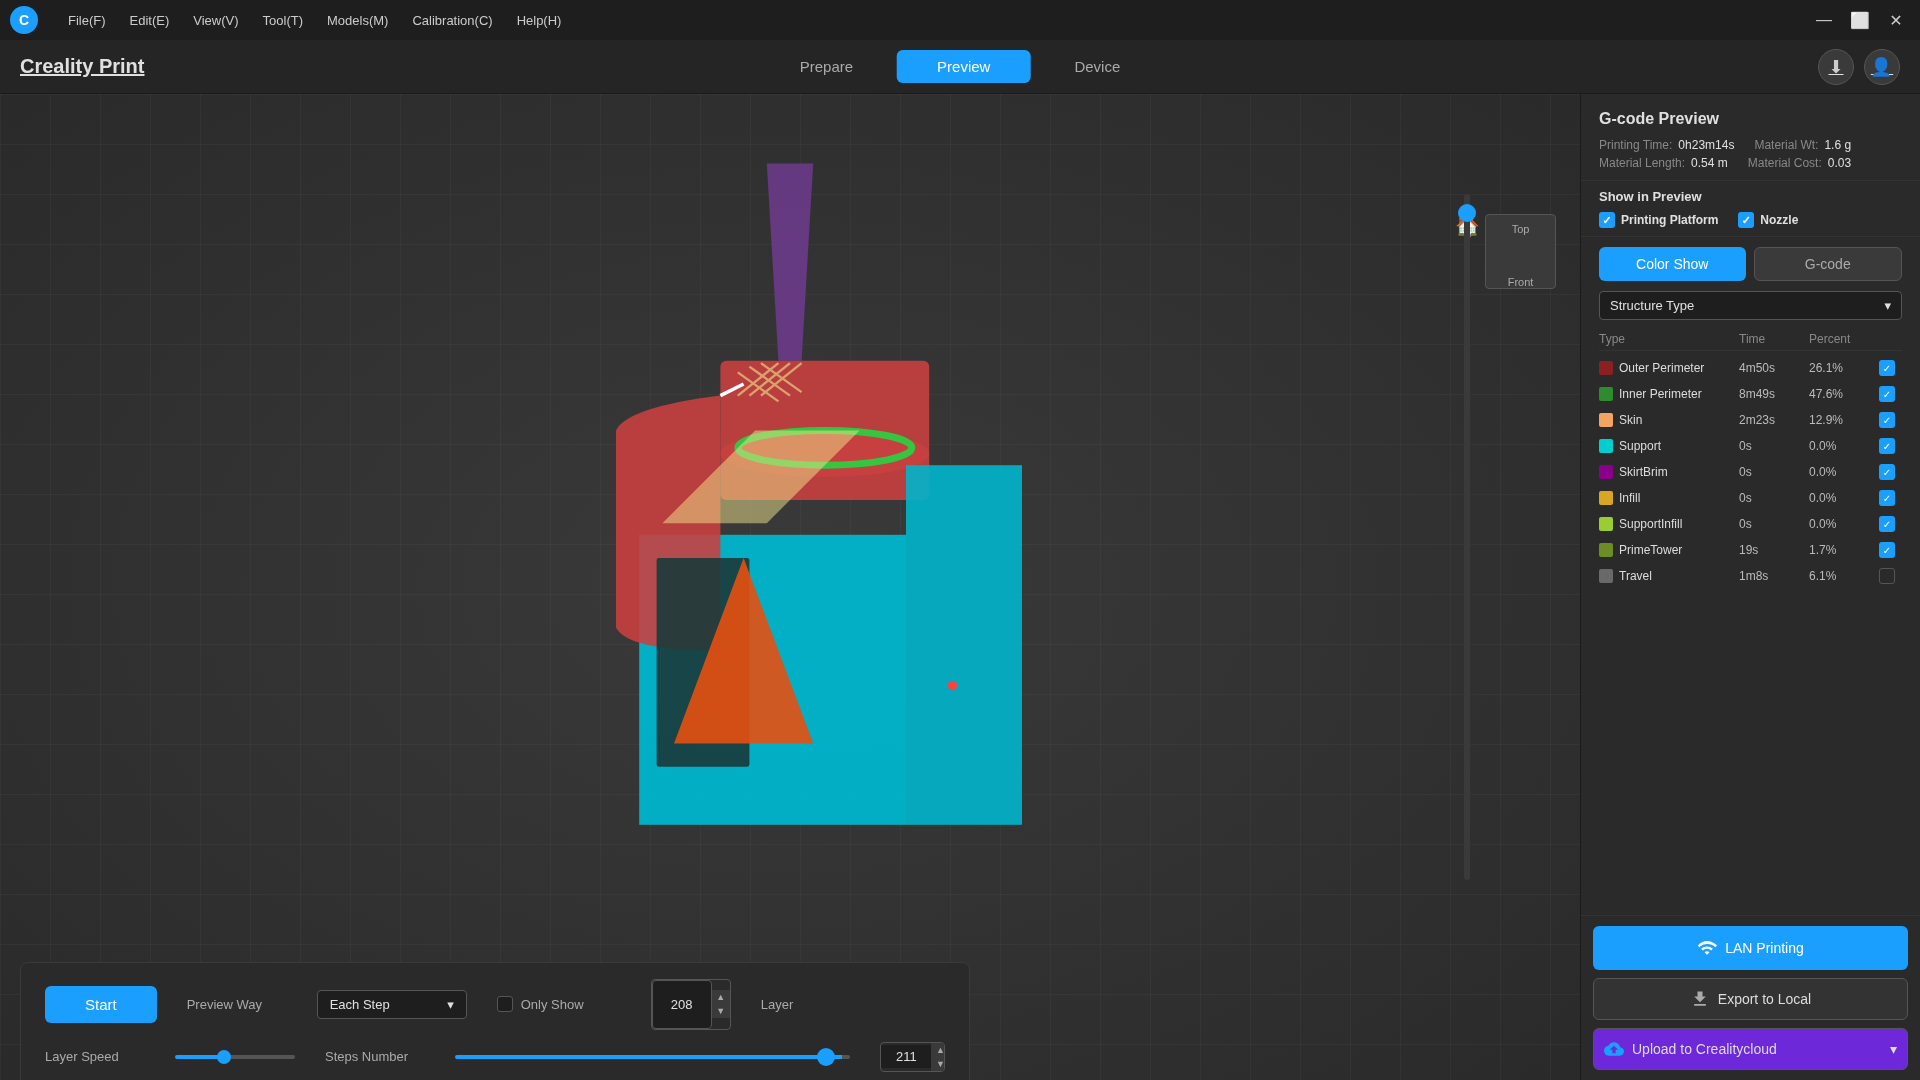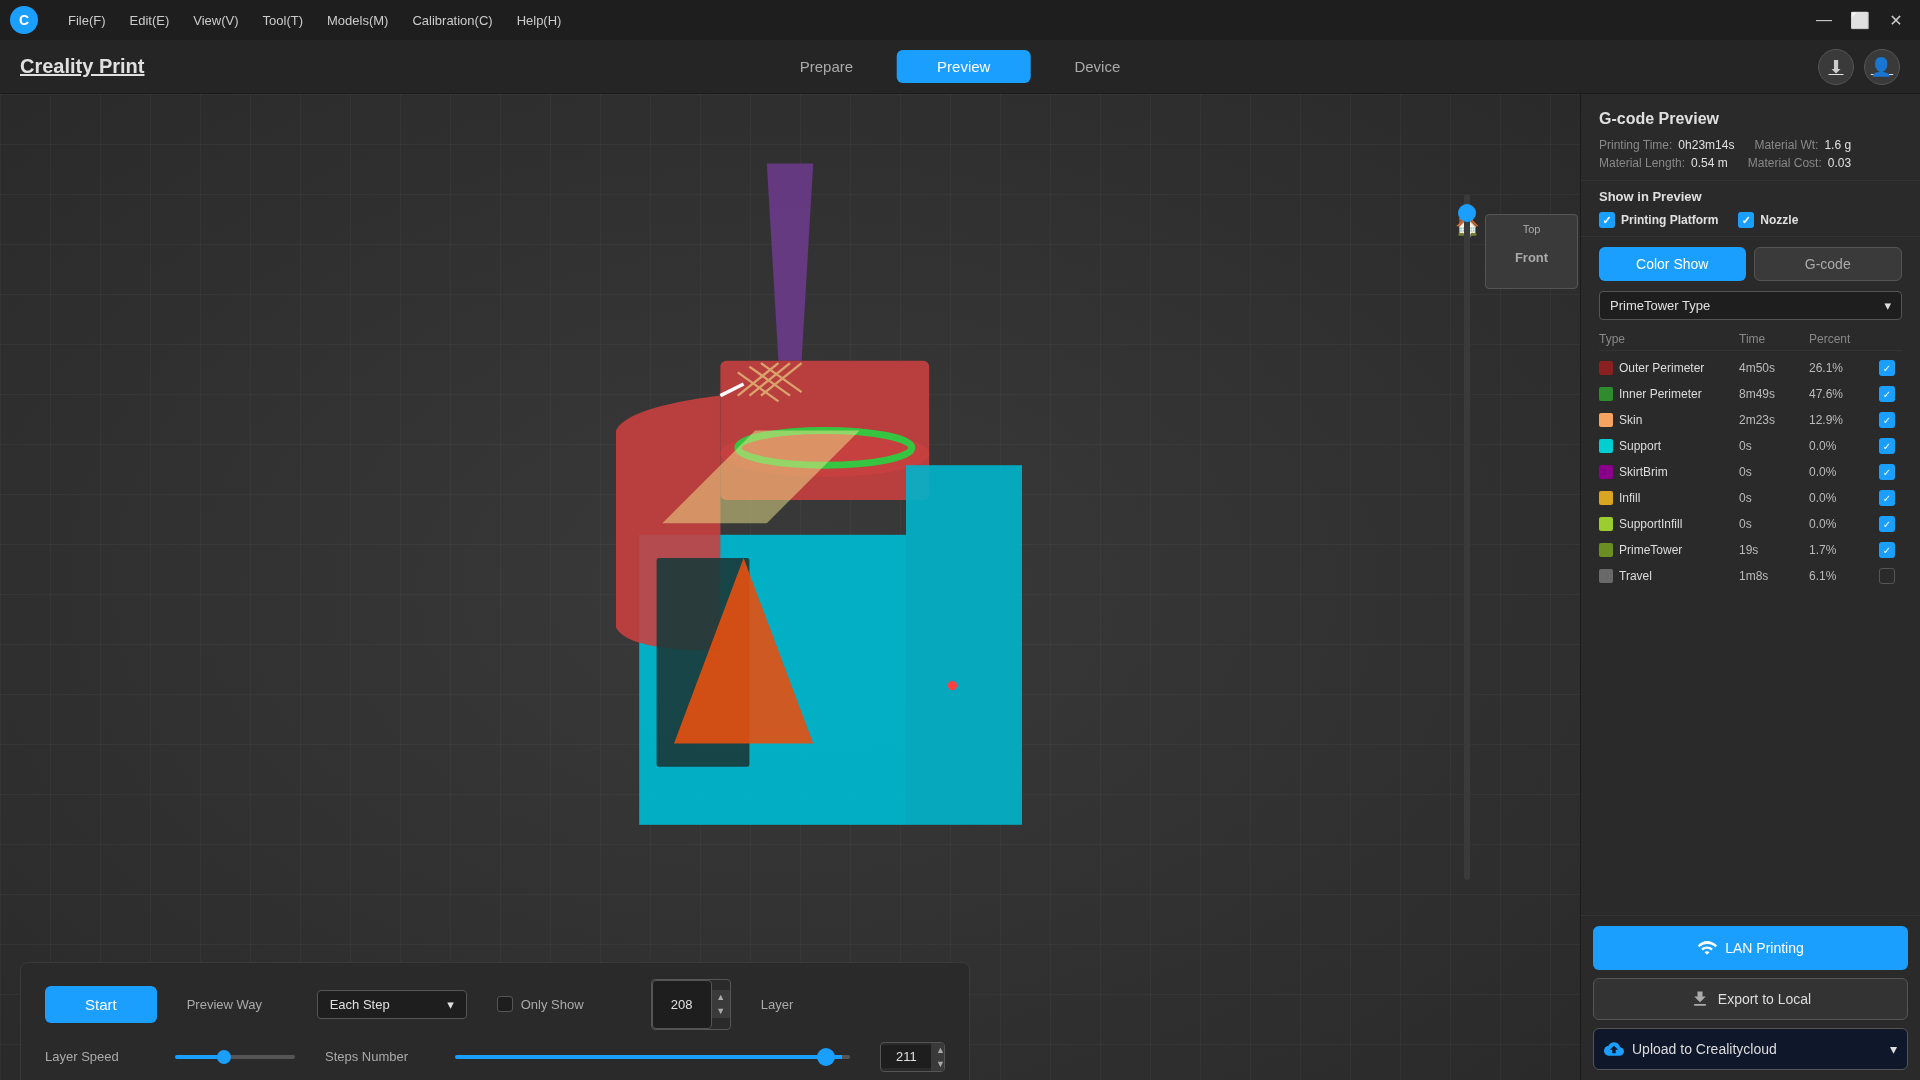--- a/index.html
+++ b/index.html
@@ -133,43 +133,42 @@
     }
     
     .orient-cube {
       position: absolute;
       top: 120px;
       right: 20px;
       width: 75px;
       height: 75px;
     }
     .orient-cube-inner {
-      width: 93px;
+      width: 71px;
       height: 75px;
       background: #3a3a3a;
       border: 1px solid #555;
       border-radius: 4px;
       display: flex;
       flex-direction: column;
       align-items: center;
       justify-content: center;
       position: relative;
       font-size: 11px;
       color: #aaa;
     }
     .orient-cube-top {
       position: absolute;
       top: 8px;
       font-size: 11px;
     }
     .orient-cube-front {
       position: absolute;
-      bottom: 23px;
-      font-size: 13px;
-      font-weight: bold;
+      bottom: 0;
+      font-size: 11px;
     }
     
     .layer-slider-container {
       position: absolute;
       right: 110px;
       top: 100px;
       bottom: 200px;
       display: flex;
       flex-direction: column;
       align-items: center;
@@ -521,21 +520,21 @@
       border-radius: 6px;
       padding: 10px;
       font-size: 14px;
       cursor: pointer;
       display: flex;
       align-items: center;
       justify-content: center;
       gap: 8px;
     }
     .upload-btn {
-      background: #0f172a;
+      background: #6d28d9;
       color: #ddd;
       border: 1px solid #555;
       border-radius: 6px;
       padding: 10px;
       font-size: 14px;
       cursor: pointer;
       display: flex;
       align-items: center;
       justify-content: space-between;
     }
@@ -736,21 +735,21 @@
         </div>
       </div>
     </div>
 
     <div class="view-mode-buttons">
       <button class="view-btn active">Color Show</button>
       <button class="view-btn inactive">G-code</button>
     </div>
 
     <div class="structure-dropdown">
-      <span>PrimeTower Type</span>
+      <span>Structure Type</span>
       <span>▾</span>
     </div>
 
     <div class="type-table">
       <div class="type-table-header">
         <span>Type</span>
         <span>Time</span>
         <span>Percent</span>
         <span></span>
       </div>

